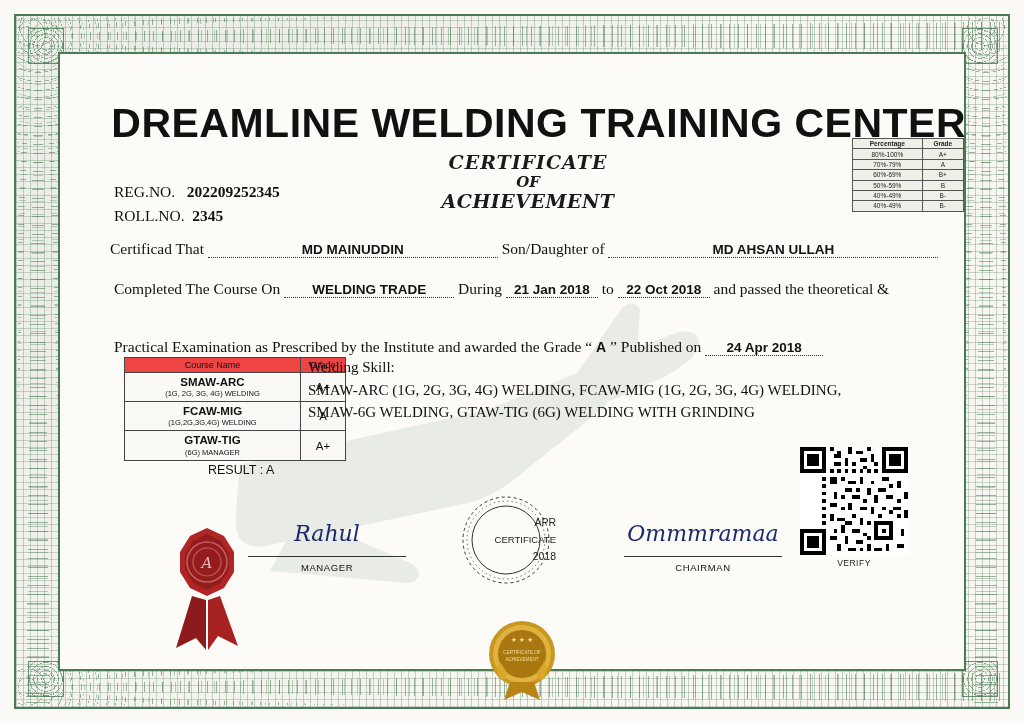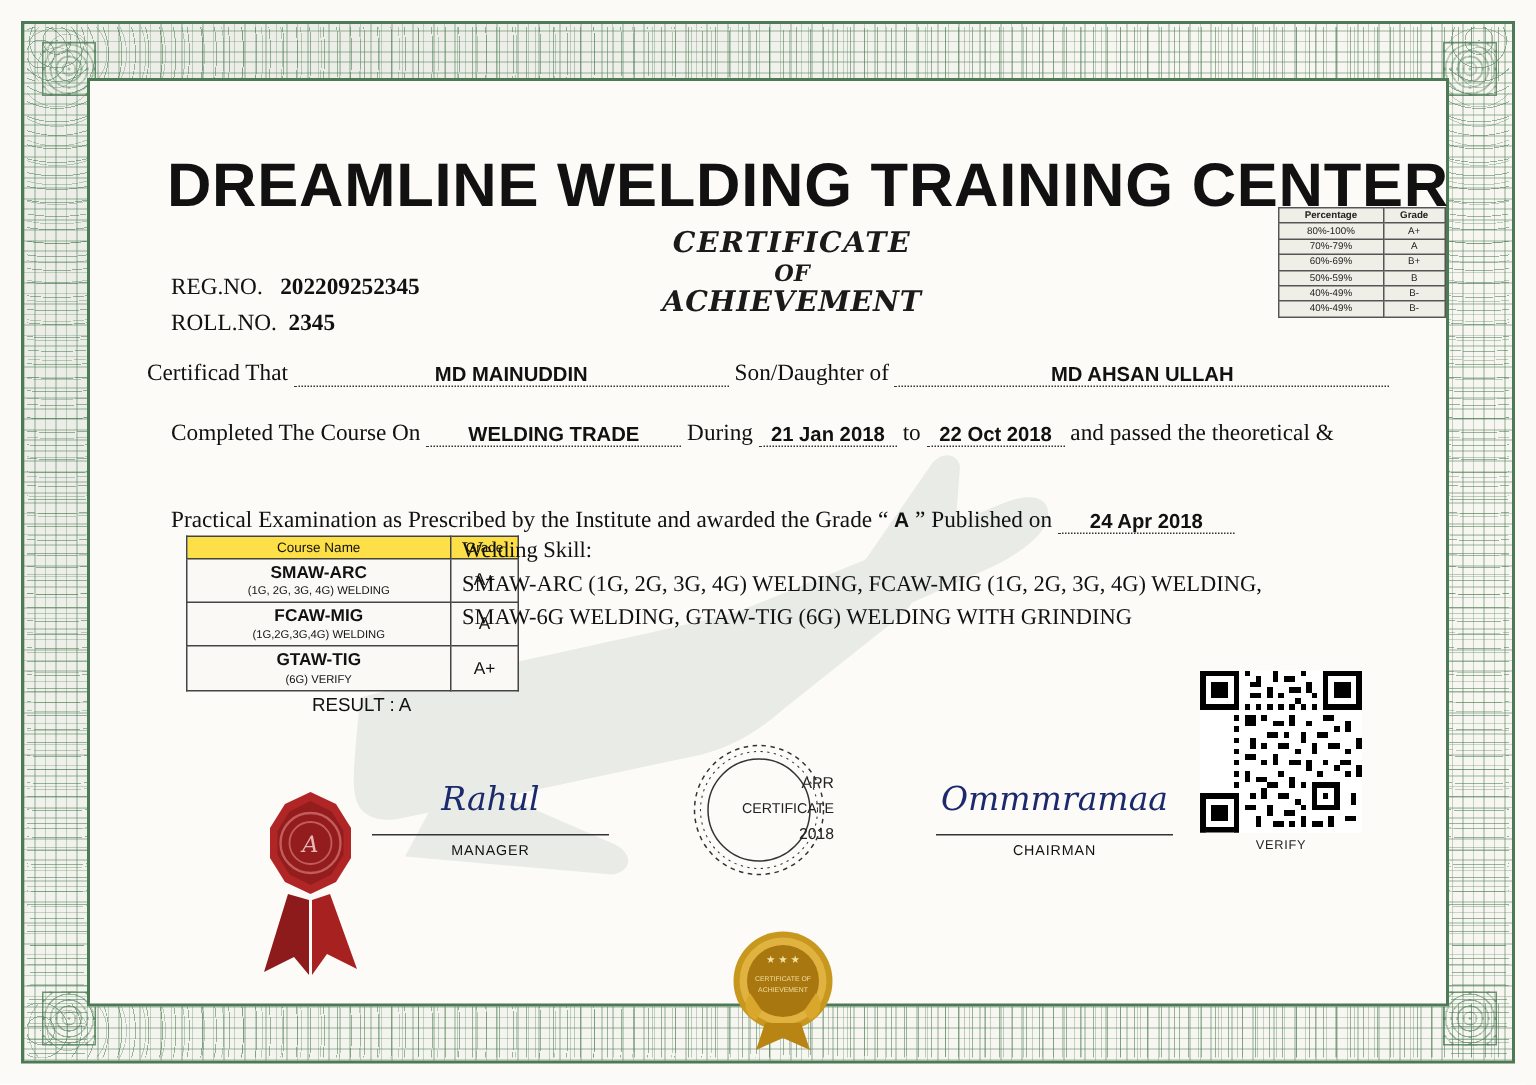--- a/index.html
+++ b/index.html
@@ -161,40 +161,40 @@
     display: inline-block;
     border-bottom: 1.5px dotted #333;
     vertical-align: bottom;
     text-align: center;
     font-weight: bold;
     font-family: "Liberation Sans", sans-serif;
     font-size: 13.5px;
     line-height: 1.05;
     color: #111;
   }
-  .row1 { left: 40px; top: 188px; width: 852px; }
+  .row1 { left: 52px; top: 188px; width: 852px; }
   .row2 { left: 56px; top: 228px; width: 852px; }
   .row3 { left: 56px; top: 268px; width: 852px; margin-top: 18px; }
 
   
   .course-table {
     position: absolute;
     left: 66px; top: 305px;
     width: 222px;
     border-collapse: collapse;
     font-family: "Liberation Sans", sans-serif;
     color: #111;
   }
   .course-table th {
     border: 0.8px solid #444;
     font-size: 9px;
     font-weight: normal;
     padding: 2px 2px;
     text-align: center;
-    background: #fde047;
+    background: #ef4444;
   }
   .course-table td {
     border: 0.8px solid #444;
     padding: 3px 3px;
     text-align: center;
     background: #faf9f5;
   }
   .cname { font-size: 11.5px; font-weight: bold; line-height: 1.15; }
   .csub { font-size: 7.5px; font-weight: normal; }
   .cgrade { font-size: 11.5px; width: 38px; }
@@ -420,21 +420,21 @@
       <tr>
         <td>
           <div class="cname">FCAW-MIG</div>
           <div class="csub">(1G,2G,3G,4G) WELDING</div>
         </td>
         <td class="cgrade">A</td>
       </tr>
       <tr>
         <td>
           <div class="cname">GTAW-TIG</div>
-          <div class="csub">(6G) VERIFY</div>
+          <div class="csub">(6G) MANAGER</div>
         </td>
         <td class="cgrade">A+</td>
       </tr>
     </tbody>
       </table>
     <div class="result">RESULT : A</div>
 
     <div class="skills">
       <div>Welding Skill:</div>
       <div>SMAW-ARC (1G, 2G, 3G, 4G) WELDING, FCAW-MIG (1G, 2G, 3G, 4G) WELDING,</div>

